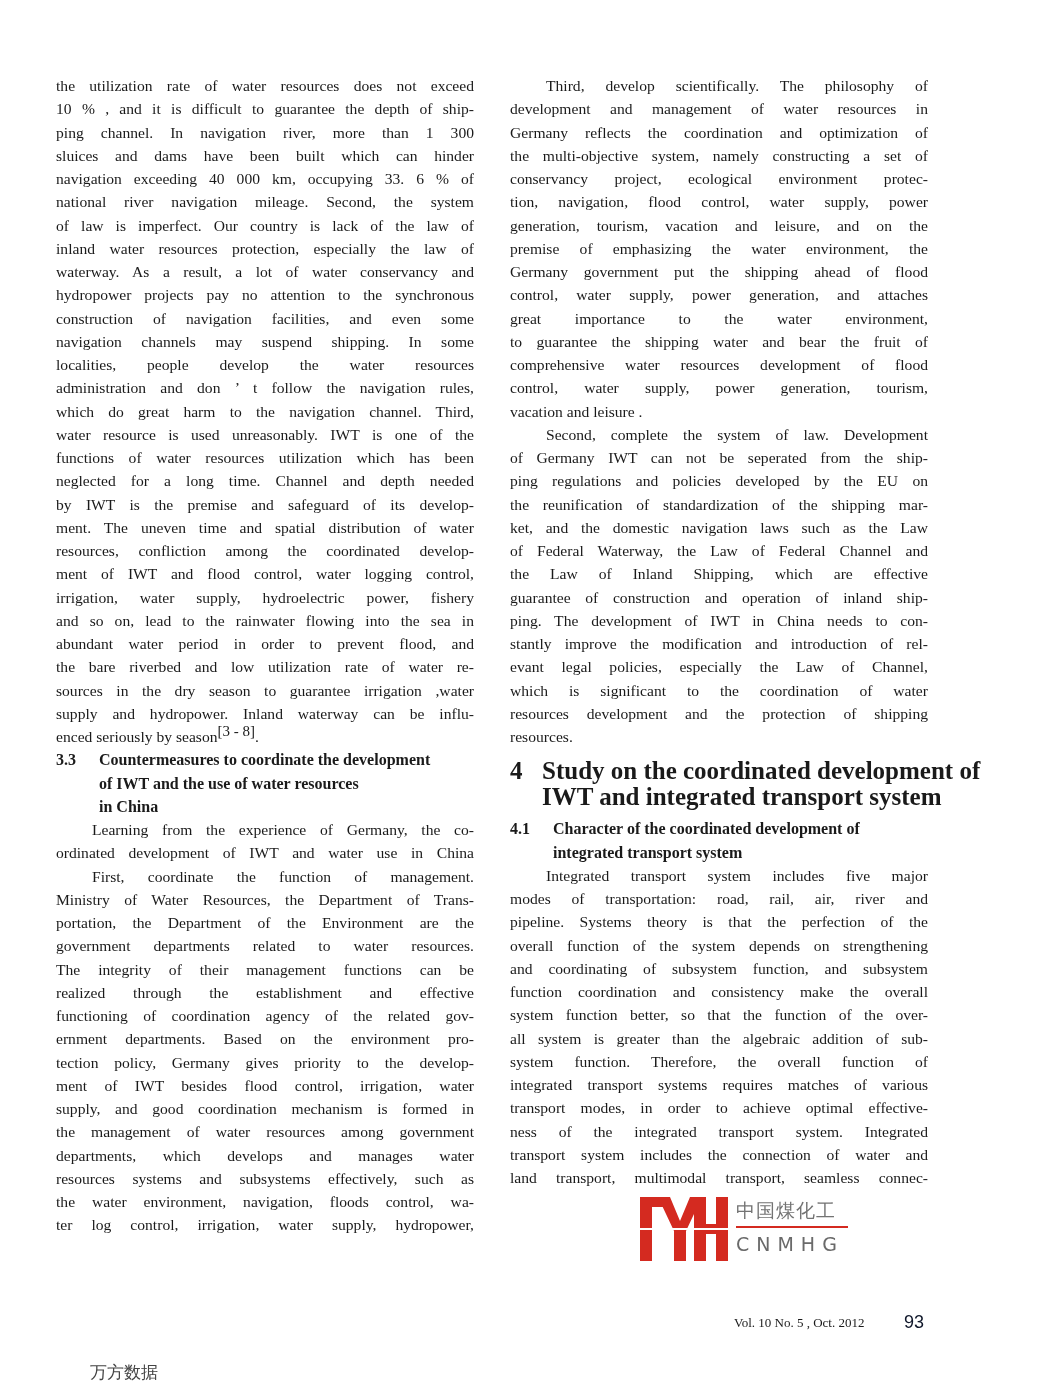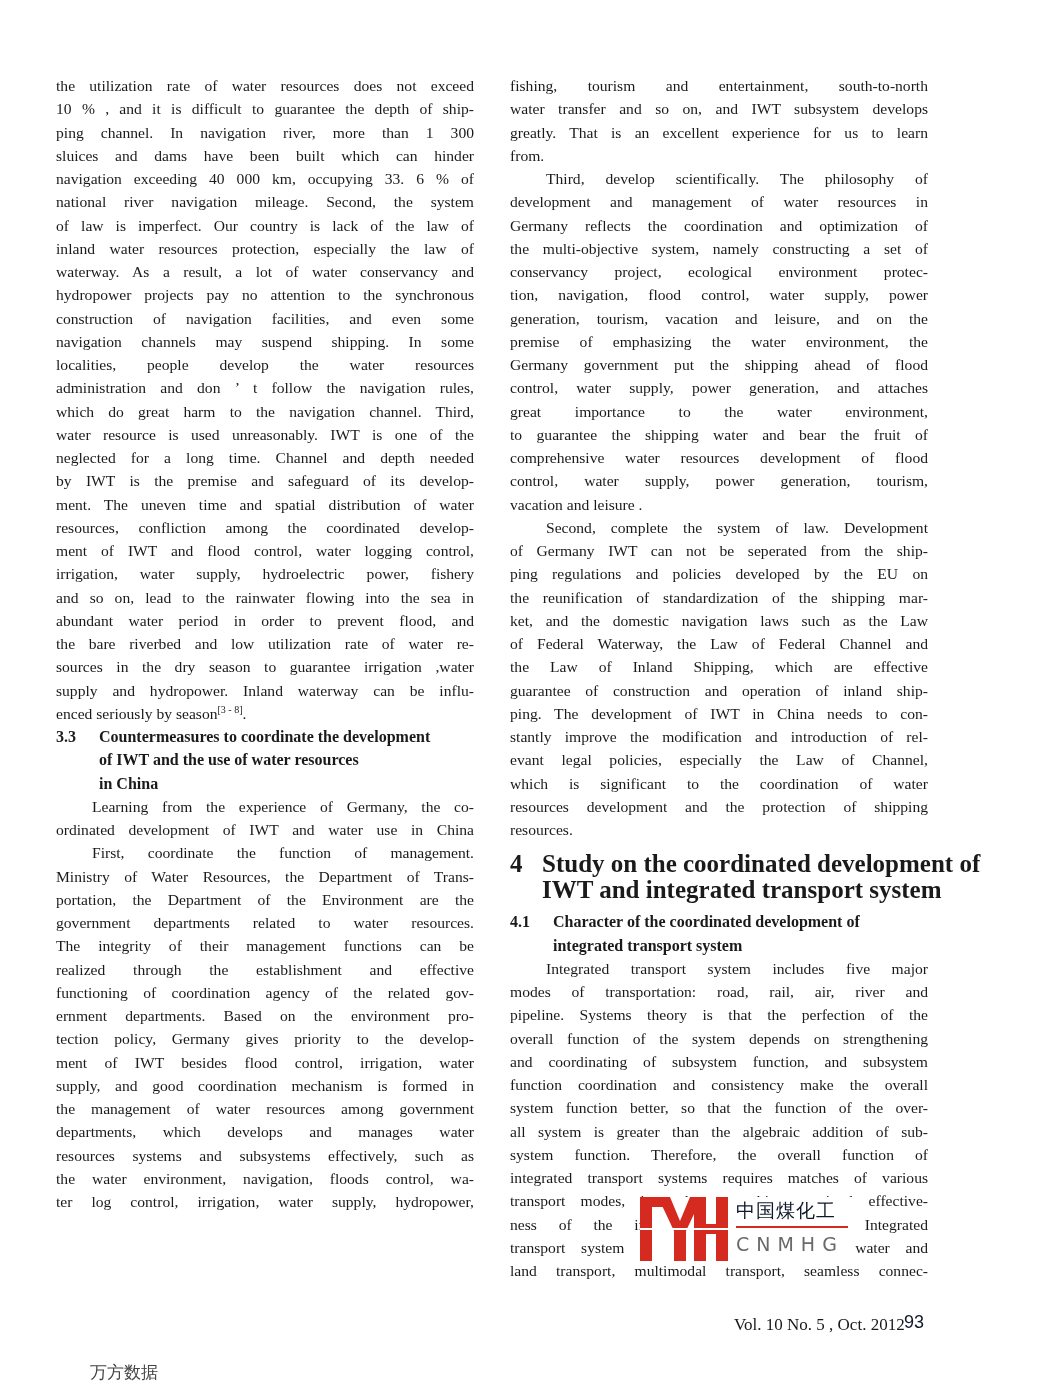--- a/index.html
+++ b/index.html
@@ -21,41 +21,41 @@
   .line.last { text-align-last: left; }
   .line.indent { padding-left: 36px; }
   .h3 { font-weight: bold; font-size: 16px; }
   .h3 .num { display: inline-block; width: 43px; }
   .h3.cont { padding-left: 43px; }
   .h2 { font-weight: bold; font-size: 25px; line-height: 26px; height: 26px; white-space: nowrap; }
   .h2 .num { display: inline-block; width: 32px; }
   .h2.cont { padding-left: 32px; }
   .gap-h2-top { height: 10px; }
   .gap-h2-bottom { height: 7px; }
-  sup { font-size: 10px; vertical-align: 6px; line-height: 0; }
+  sup { font-size: 15px; vertical-align: 6px; line-height: 0; }
   #footer-journal {
     position: absolute; left: 734px; top: 1315px;
-    font-size: 17px; font-family: "Liberation Serif", serif; color: #1a1a1a;
+    font-size: 13px; font-family: "Liberation Serif", serif; color: #1a1a1a;
   }
   #footer-page {
     position: absolute; left: 904px; top: 1312px;
     font-size: 18px; font-family: "Liberation Sans", sans-serif; color: #0f172a;
   }
   #source-mark {
     position: absolute; left: 90px; top: 1345px;
     font-size: 17px; font-family: "DejaVu Sans", sans-serif; color: #444; margin-top: 16px;
   }
   #watermark {
     position: absolute; left: 640px; top: 1197px; width: 215px; height: 64px;
     background: #ffffff;
   }
   #wm-mark { position: absolute; left: 0; top: 0; width: 88px; height: 64px; }
   #wm-cn {
     position: absolute; left: 96px; top: 1px; font-size: 19px;
-    font-family: "DejaVu Sans", sans-serif; color: #0f172a; letter-spacing: 1px;
+    font-family: "DejaVu Sans", sans-serif; color: #737373; letter-spacing: 1px;
   }
   #wm-rule { position: absolute; left: 96px; top: 29px; width: 112px; height: 2px; background: #d42a20; }
   #wm-en {
     position: absolute; left: 96px; top: 36px; font-size: 19px;
     font-family: "DejaVu Sans", sans-serif; color: #6a6a6a; letter-spacing: 7px;
   }
 </style>
 </head>
 <body>
 
@@ -70,20 +70,21 @@
       <span class="line">of law is imperfect.  Our country is lack of the law of</span>
       <span class="line">inland water resources protection, especially the law of</span>
       <span class="line">waterway. As a result, a lot of water conservancy and</span>
       <span class="line">hydropower projects pay no attention to the synchronous</span>
       <span class="line">construction of navigation facilities, and even some</span>
       <span class="line">navigation channels may suspend shipping.  In some</span>
       <span class="line">localities, people develop the water resources</span>
       <span class="line">administration and don ’ t follow the navigation rules,</span>
       <span class="line">which do great harm to the navigation channel.  Third,</span>
       <span class="line">water resource is used unreasonably.  IWT is one of the</span>
+      <span class="line">functions of water resources utilization which has been</span>
       <span class="line">neglected for a long time.  Channel and depth needed</span>
       <span class="line">by IWT is the premise and safeguard of its develop-</span>
       <span class="line">ment. The uneven time and spatial distribution of water</span>
       <span class="line">resources, confliction among the coordinated develop-</span>
       <span class="line">ment of IWT and flood control, water logging control,</span>
       <span class="line">irrigation, water supply, hydroelectric power, fishery</span>
       <span class="line">and so on, lead to the rainwater flowing into the sea in</span>
       <span class="line">abundant water period in order to prevent flood, and</span>
       <span class="line">the bare riverbed and low utilization rate of water re-</span>
       <span class="line">sources in the dry season to guarantee irrigation ,water</span>
@@ -116,26 +117,20 @@
       <span class="line">supply, and good coordination mechanism is formed in</span>
       <span class="line">the management of water resources among government</span>
       <span class="line">departments, which develops and manages water</span>
       <span class="line">resources systems and subsystems effectively, such as</span>
       <span class="line">the water environment, navigation, floods control, wa-</span>
       <span class="line">ter log control, irrigation, water supply, hydropower,</span>
     </div>
 </div>
 
 <div id="col-right" class="col">
-  <div id="right-para-cont">
-      <span class="line">fishing, tourism and entertainment, south-to-north</span>
-      <span class="line">water transfer and so on, and IWT subsystem develops</span>
-      <span class="line">greatly.  That is an excellent experience for us to learn</span>
-      <span class="line last">from.</span>
-    </div>
   <div id="right-para-third">
       <span class="line indent">Third, develop scientifically.  The philosophy of</span>
       <span class="line">development and management of water resources in</span>
       <span class="line">Germany reflects the coordination and optimization of</span>
       <span class="line">the multi-objective system, namely constructing a set of</span>
       <span class="line">conservancy project, ecological environment protec-</span>
       <span class="line">tion, navigation, flood control, water supply, power</span>
       <span class="line">generation, tourism, vacation and leisure, and on the</span>
       <span class="line">premise of emphasizing the water environment, the</span>
       <span class="line">Germany government put the shipping ahead of flood</span>

